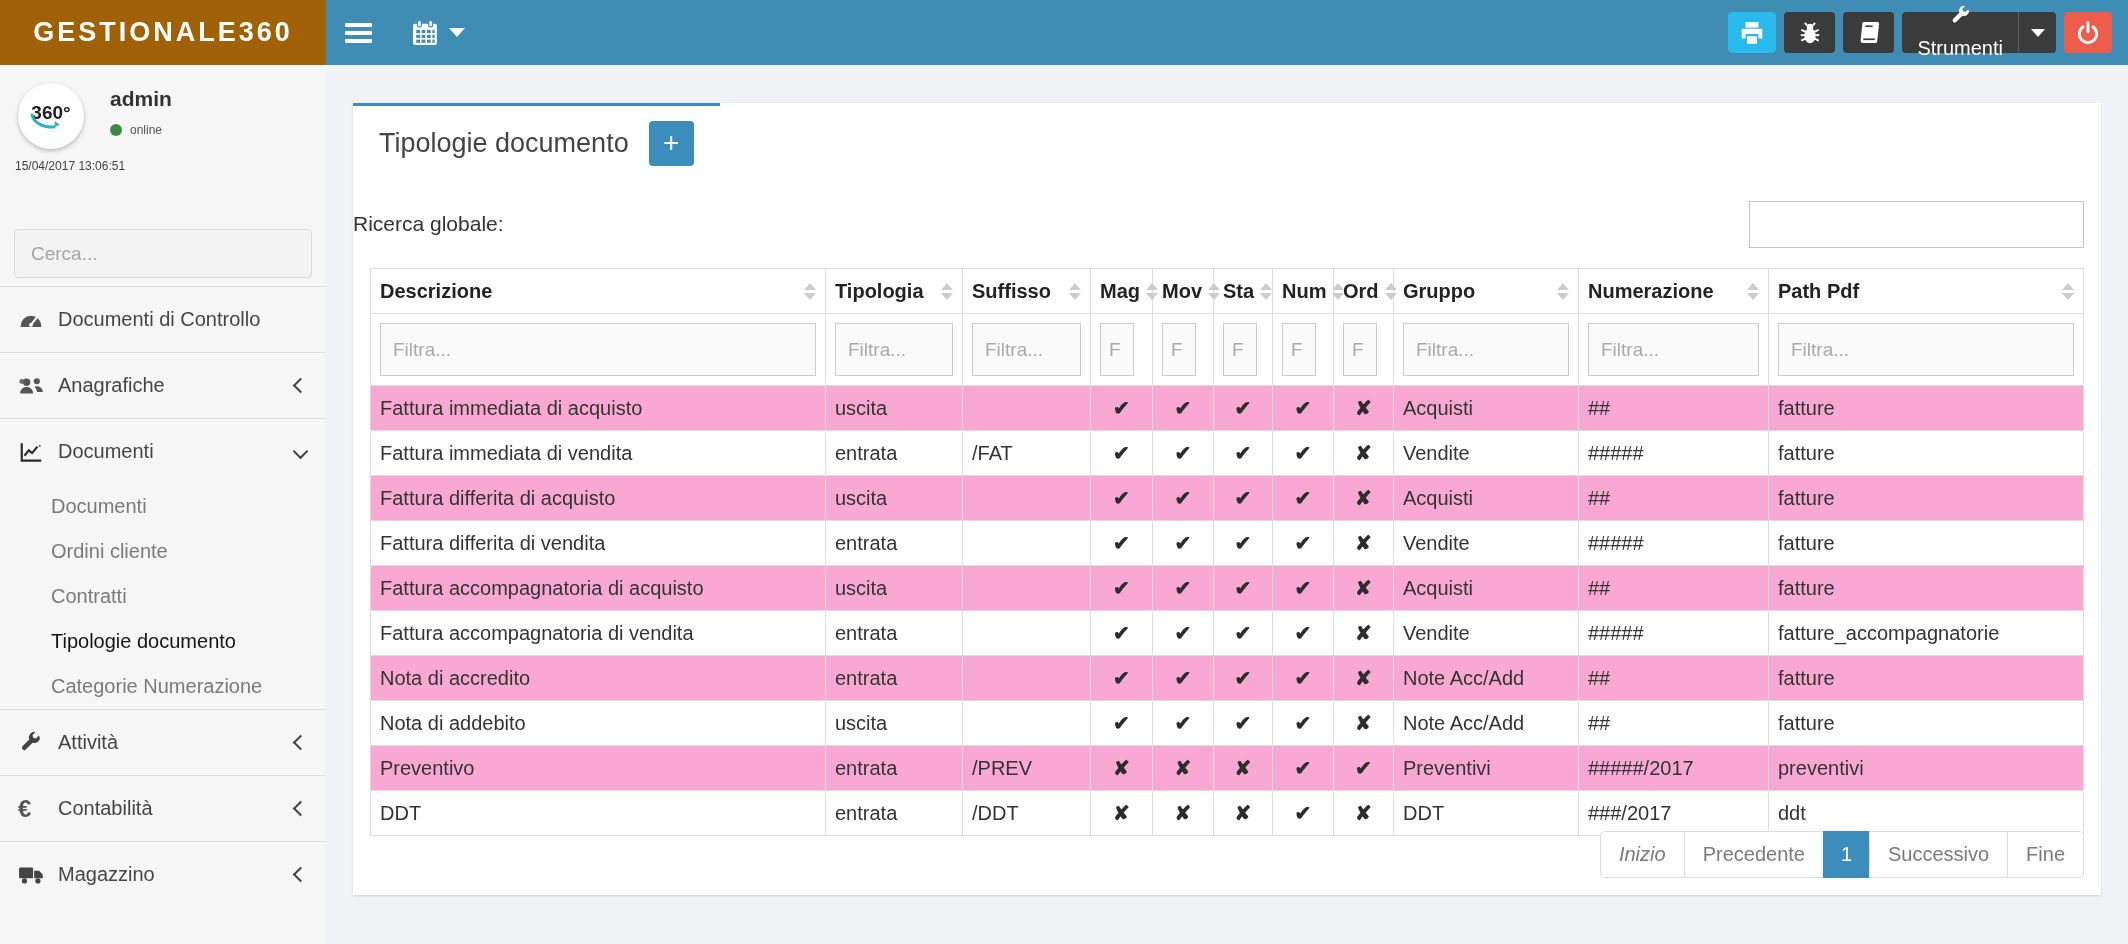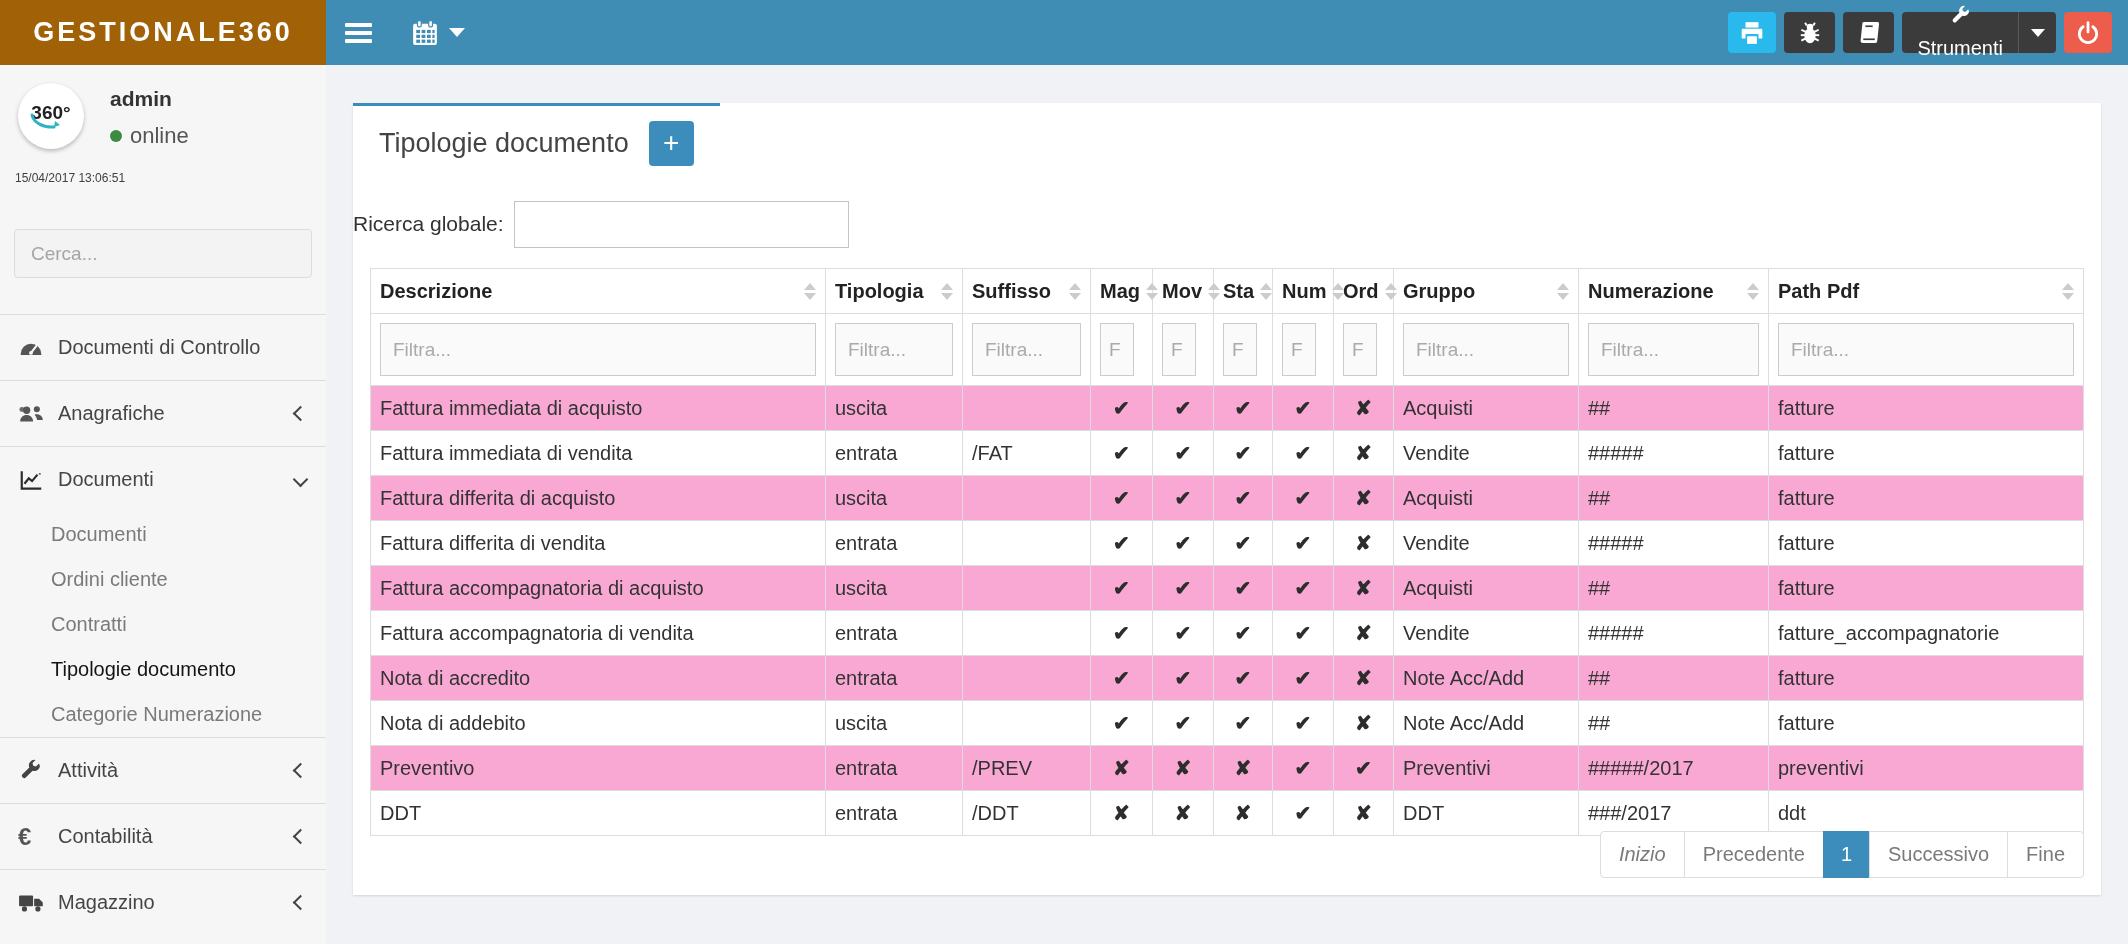--- a/index.html
+++ b/index.html
@@ -21,24 +21,24 @@
   .btn-tools-caret { min-width:38px; border-radius:0 4px 4px 0; border-left:1px solid #5a5a5a; }
   .btn-tools-caret i { width:0; height:0; border-left:7px solid transparent; border-right:7px solid transparent; border-top:8px solid #fff; }
   .btn-power { background:#ed5d4b; }
 
   
   .sidebar { position:absolute; top:65px; left:0; width:326px; height:879px; background:#f6f6f6; overflow:hidden; }
   .user-panel { position:relative; height:150px; padding:20px 15px 0; }
   .avatar { position:absolute; left:18px; top:18px; width:66px; height:66px; border-radius:50%; background:#fff;
             box-shadow:0 2px 4px rgba(0,0,0,.25); display:flex; align-items:center; justify-content:center; }
   .user-name { margin-left:95px; font-size:21px; font-weight:bold; color:#333; padding-top:2px; }
-  .user-status { margin-left:95px; margin-top:12px; font-size:22px; color:#555; display:flex; align-items:center; gap:8px; }
+  .user-status { margin-left:95px; margin-top:12px; font-size:12px; color:#555; display:flex; align-items:center; gap:8px; }
   .dot { width:12px; height:12px; border-radius:50%; background:#3d8b40; display:inline-block; }
   .user-time { text-align:left; margin-top:22px; font-size:12px; color:#404040; }
-  .side-search { margin:14px 14px 36px; }
+  .side-search { margin:14px 14px 8px; }
   .side-search input { width:100%; height:49px; background:#f3f3f3; border:1px solid #dcdcdc; border-radius:4px;
                        font-size:19px; padding:0 16px; color:#444; font-family:inherit; }
   .side-search input::placeholder { color:#a5a5a5; }
   .menu-item { height:66px; display:flex; align-items:center; padding:0 20px 0 18px; border-top:1px solid #ddd;
                font-size:20px; color:#454545; cursor:pointer; }
   .menu-item .mi-icon { width:40px; color:#555; display:flex; align-items:center; }
   .chev { width:11px; height:11px; border-left:2px solid #444; border-bottom:2px solid #444; display:inline-block; margin-left:auto; }
   .chev-left { transform:rotate(45deg); }
   .chev-down { transform:rotate(-45deg); }
   .submenu-item { height:45px; display:flex; align-items:center; padding-left:51px; font-size:20px; color:#7a7a7a; cursor:pointer; }
@@ -46,21 +46,21 @@
   .euro-glyph { font-size:24px; font-weight:bold; line-height:1; }
 
   
   .main { position:absolute; top:65px; left:326px; width:1802px; height:879px; background:#f0f2f5; }
   .panel { position:absolute; left:27px; top:38px; width:1748px; height:792px; background:#fff; box-shadow:0 1px 2px rgba(0,0,0,.12); }
   .tab-row { height:77px; display:flex; }
   .tab { min-width:318px; border-top:3px solid #3c8dbc; display:flex; align-items:center; padding:0 26px; gap:20px; }
   .tab-title { font-size:27px; color:#444; }
   .add-btn { width:45px; height:45px; background:#3c8dbc; color:#fff; border:none; border-radius:4px; font-size:28px;
              line-height:1; cursor:pointer; display:flex; align-items:center; justify-content:center; font-family:inherit; }
-  .toolbar { height:88px; display:flex; align-items:center; justify-content:flex-start; padding-right:17px; gap:10px; }
+  .toolbar { height:88px; display:flex; align-items:center; justify-content:space-between; padding-right:17px; gap:10px; }
   .toolbar label { font-size:21px; color:#333; }
   .toolbar input { width:335px; height:47px; border:1px solid #c4c4c4; font-size:19px; padding:0 12px; font-family:inherit; }
 
   
   table.grid { width:1714px; margin:0 17px; border-collapse:collapse; table-layout:fixed; }
   table.grid th, table.grid td { border:1px solid #ddd; }
   table.grid thead th { padding:9px 9px; text-align:left; vertical-align:top; background:#fff; }
   .th-inner { display:flex; align-items:center; justify-content:space-between; font-size:20px; font-weight:bold; color:#222; min-height:26px; }
   th.flag .th-inner { justify-content:flex-start; gap:2px; }
   .sort { display:inline-flex; flex-direction:column; gap:3px; margin-left:4px; flex:none; }

